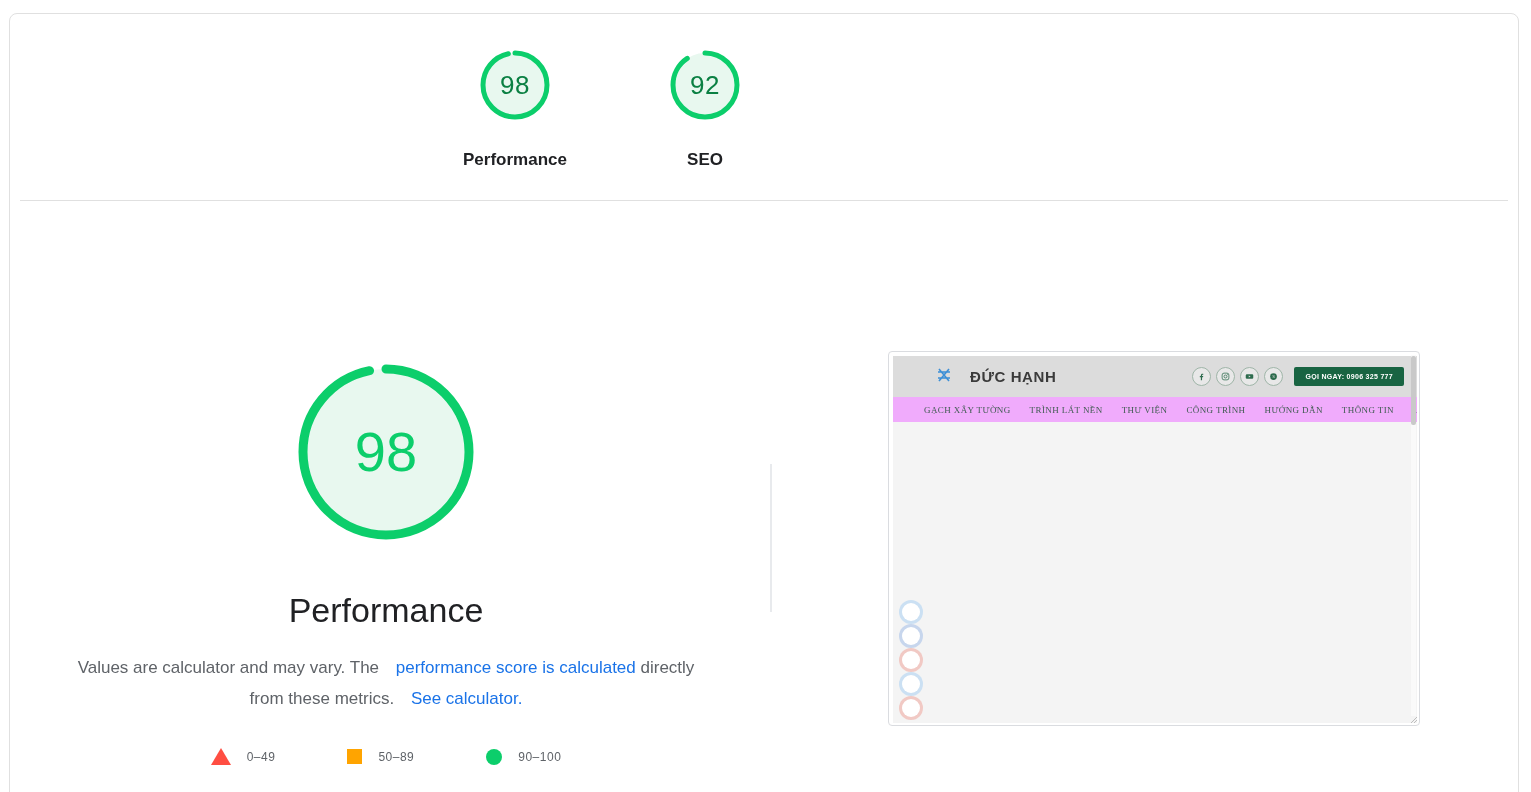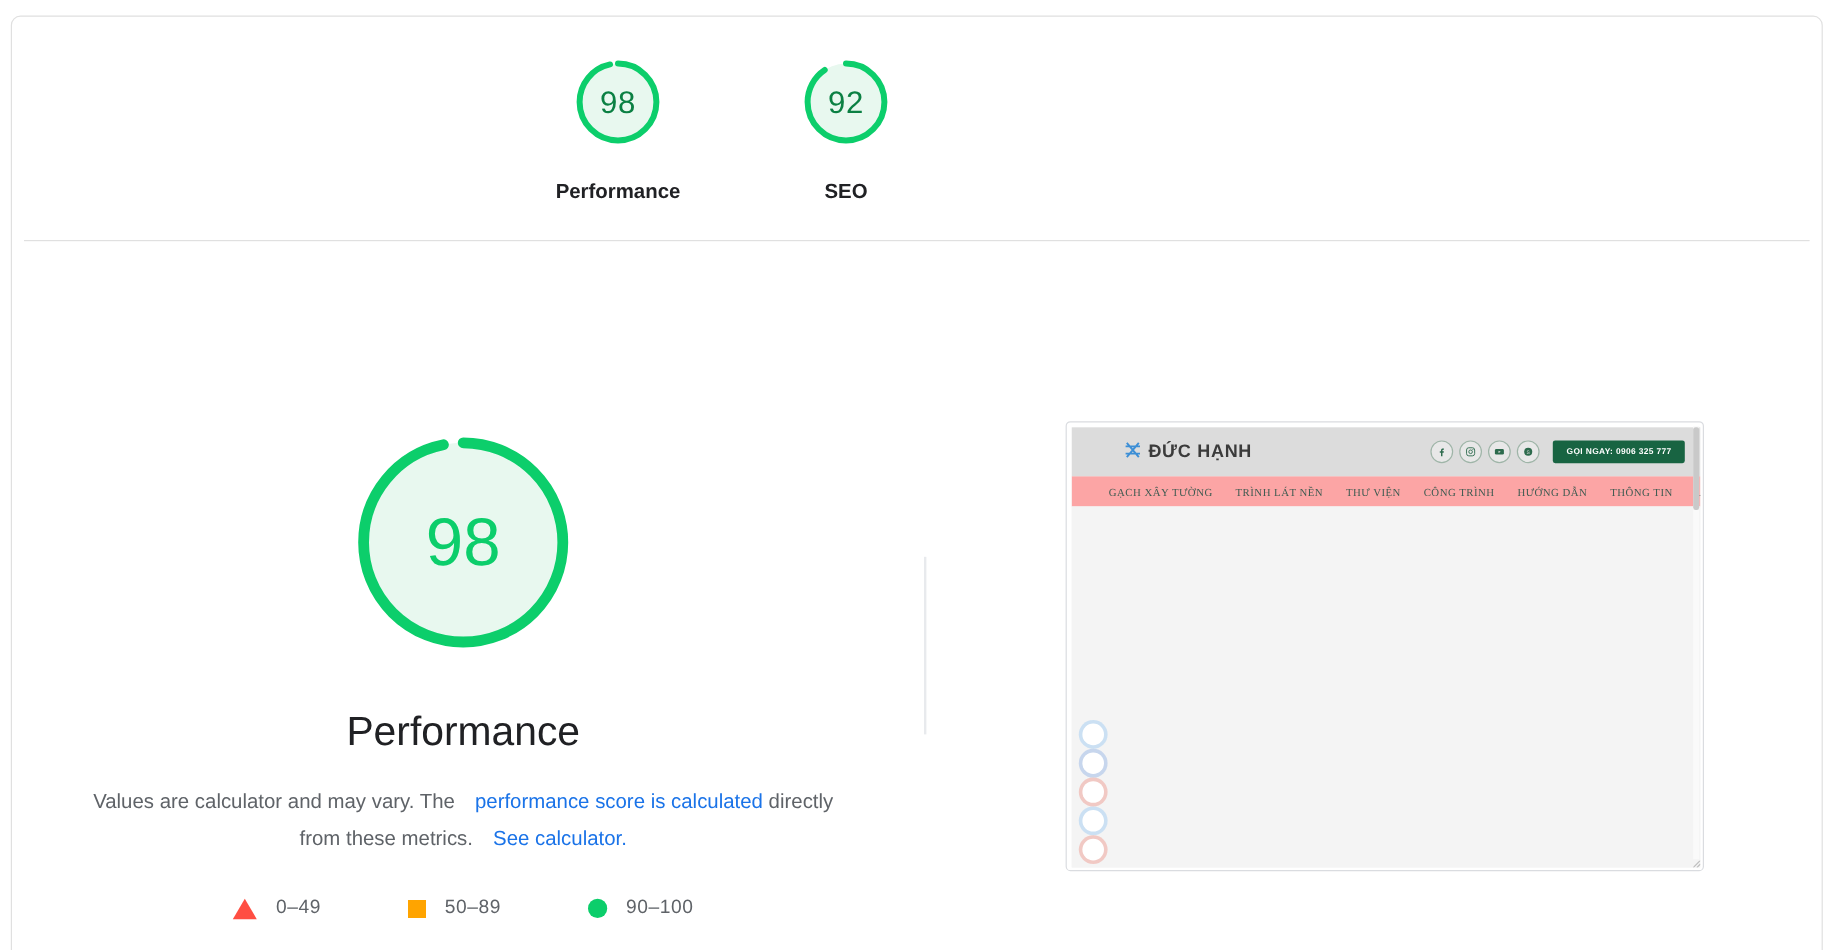--- a/index.html
+++ b/index.html
@@ -160,21 +160,21 @@
     gap: 0;
   }
   .legend-item {
     display: flex;
     align-items: center;
     margin-right: 72px;
   }
   .legend-item:last-child { margin-right: 0; }
   .legend-item .ltext {
     margin-left: 16px;
-    font-size: 16px;
+    font-size: 12px;
     color: #5f6368;
     letter-spacing: 0.5px;
   }
   .swatch-tri {
     width: 0; height: 0;
     border-left: 10px solid transparent;
     border-right: 10px solid transparent;
     border-bottom: 17px solid #FF4E42;
   }
   .swatch-sq {
@@ -225,21 +225,21 @@
     height: 41px;
     background: #dcdcdc;
     display: flex;
     align-items: center;
     padding: 0 13px 0 43px;
     box-sizing: border-box;
   }
   .site-logo {
     display: flex;
     align-items: center;
-    gap: 5px;
+    gap: 18px;
   }
   .site-logo .logo-mark {
     font-size: 19px;
     color: #3d8fd6;
     line-height: 1;
     font-weight: bold;
   }
   .site-logo .logo-text {
     font-size: 15px;
     font-weight: bold;
@@ -272,21 +272,21 @@
     font-size: 7px;
     font-weight: bold;
     letter-spacing: 0.3px;
     padding: 6px 11px;
     border-radius: 2px;
     white-space: nowrap;
   }
 
   .site-nav {
     height: 25px;
-    background: #fca5a5;
+    background: #f0abfc;
     display: flex;
     align-items: center;
     gap: 19px;
     padding-left: 31px;
     box-sizing: border-box;
   }
   .site-nav .nav-item {
     font-family: "Liberation Serif", serif;
     font-size: 9px;
     color: #3f5b51;

